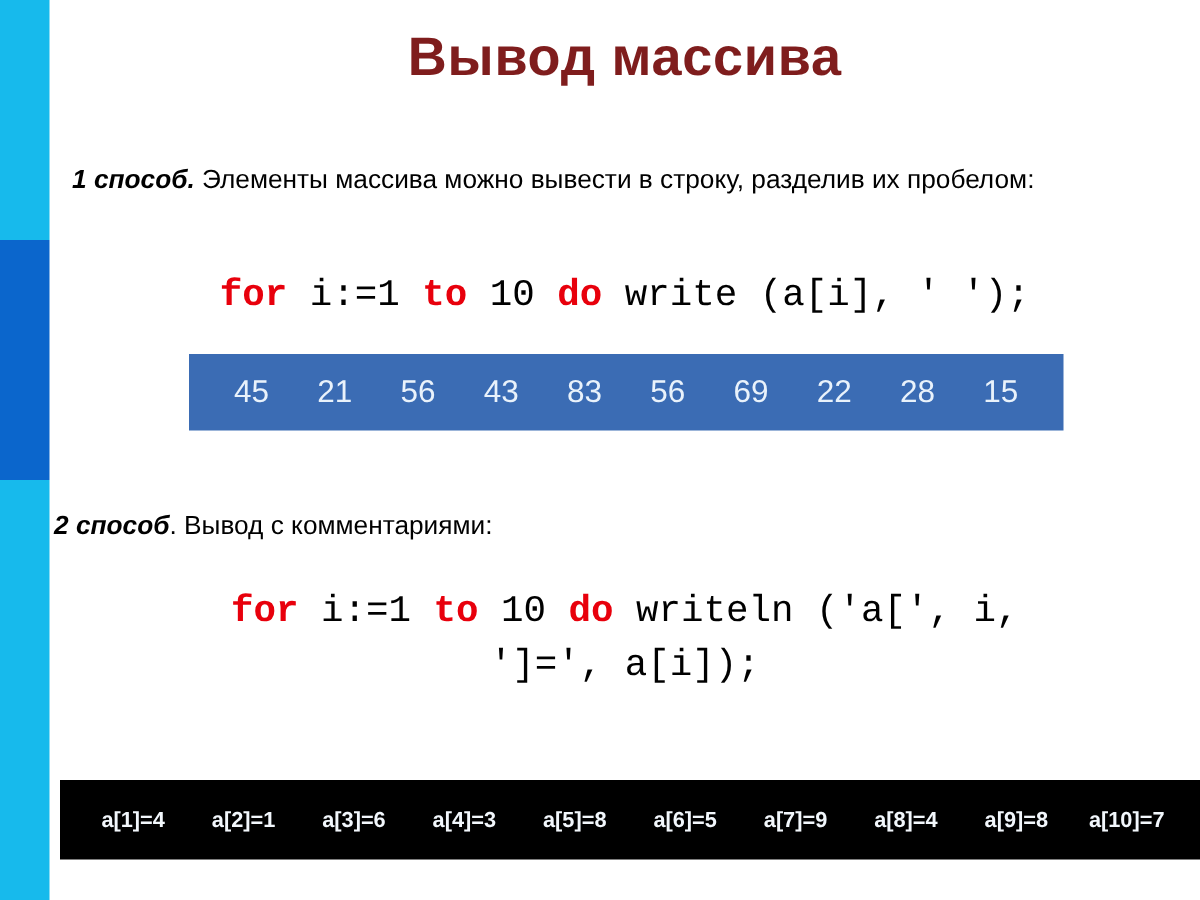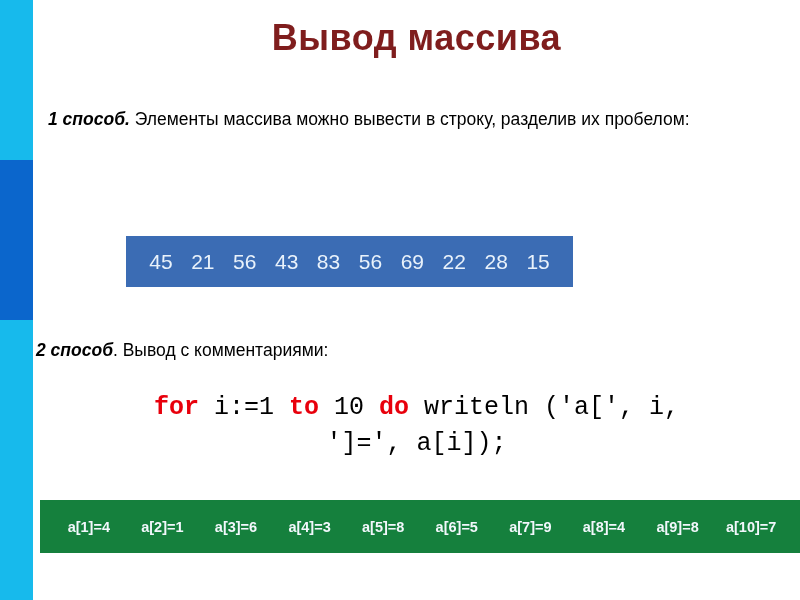--- a/index.html
+++ b/index.html
@@ -108,21 +108,21 @@
   .kw {
     color: #E8000C;
     font-weight: bold;
   }
 
   
   #values-box {
     position: absolute;
     left: 93px;
     top: 236px;
-    width: 447px;
+    width: 583px;
     height: 51px;
     background: #3B6CB4;
     display: flex;
     align-items: center;
     justify-content: center;
     box-sizing: border-box;
     padding: 0 14px;
   }
   #values-box .val {
     color: #E9F2FB;
@@ -162,39 +162,40 @@
   <div class="seg" id="seg-middle" style="background: rgb(11, 102, 204);"></div>
   <div class="seg" id="seg-bottom" style="background: rgb(23, 186, 236);"></div>
 </div>
 
 <div id="content">
 
   <div id="page-title">Вывод массива</div>
 
   <div class="para" id="para-1"><span class="lead">1 способ.</span><span> Элементы массива можно вывести в строку, разделив их пробелом:</span></div>
 
+  <div class="code" id="code-1"><span class="kw">for</span><span> i:=1 </span><span class="kw">to</span><span> 10 </span><span class="kw">do</span><span> write (a[i], ' ');</span></div>
 
   <div id="values-box" style="background: rgb(59, 108, 180);">
       <span class="val">45</span>
       <span class="val">21</span>
       <span class="val">56</span>
       <span class="val">43</span>
       <span class="val">83</span>
       <span class="val">56</span>
       <span class="val">69</span>
       <span class="val">22</span>
       <span class="val">28</span>
       <span class="val">15</span>
     </div>
 
   <div class="para" id="para-2"><span class="lead">2 способ</span><span>. Вывод с комментариями:</span></div>
 
   <div class="code" id="code-2"><span class="kw">for</span><span> i:=1 </span><span class="kw">to</span><span> 10 </span><span class="kw">do</span><span> writeln ('a[', i,</span><br><span>']=', a[i]);</span></div>
 
-  <div id="comments-box" style="background: #15803d;">
+  <div id="comments-box" style="background: #000000; margin-top: 20px;">
       <span class="pair">a[1]=4</span>
       <span class="pair">a[2]=1</span>
       <span class="pair">a[3]=6</span>
       <span class="pair">a[4]=3</span>
       <span class="pair">a[5]=8</span>
       <span class="pair">a[6]=5</span>
       <span class="pair">a[7]=9</span>
       <span class="pair">a[8]=4</span>
       <span class="pair">a[9]=8</span>
       <span class="pair">a[10]=7</span>

